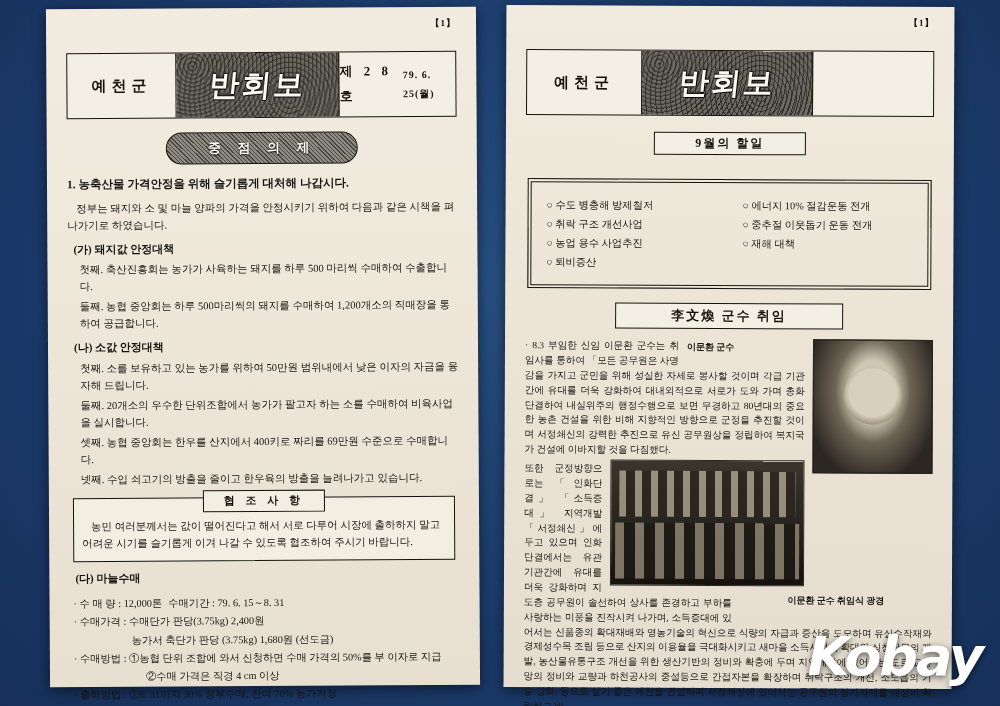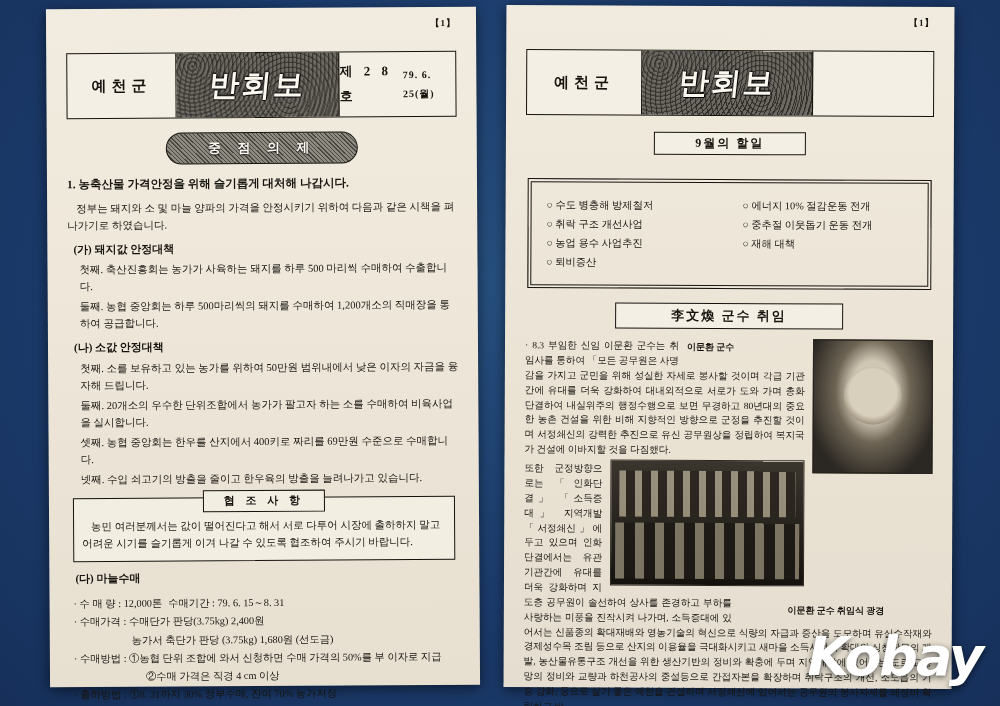--- a/index.html
+++ b/index.html
@@ -148,21 +148,21 @@
     content:"";position:absolute;left:8px;top:10px;width:176px;height:46px;
     background:repeating-linear-gradient(90deg,#b9ae98 0 7px,#2a261f 7px 16px);
     opacity:.75;
   }
   .photo.group:after{
     content:"";position:absolute;left:4px;bottom:6px;width:184px;height:56px;
     background:repeating-linear-gradient(90deg,#8d8471 0 9px,#1d1a15 9px 20px);
     opacity:.85;
   }
   .cap-right{float:right;width:118px;text-align:left;font-size:9px;font-weight:bold;margin:2px 0 6px 8px;}
-  .cap-right2{float:right;width:192px;text-align:center;font-size:9px;font-weight:bold;margin:14px 0 6px 8px;}
+  .cap-right2{float:right;width:192px;text-align:center;font-size:9px;font-weight:bold;margin:4px 0 6px 8px;}
 
   
   .watermark{
     position:absolute;right:18px;bottom:18px;
     font-family:"DejaVu Sans", sans-serif;
     font-size:54px;font-weight:bold;font-style:italic;
     color:rgba(255,255,255,.92);
     text-shadow:0 2px 6px rgba(0,0,0,.6);
     letter-spacing:-2px;
   }

